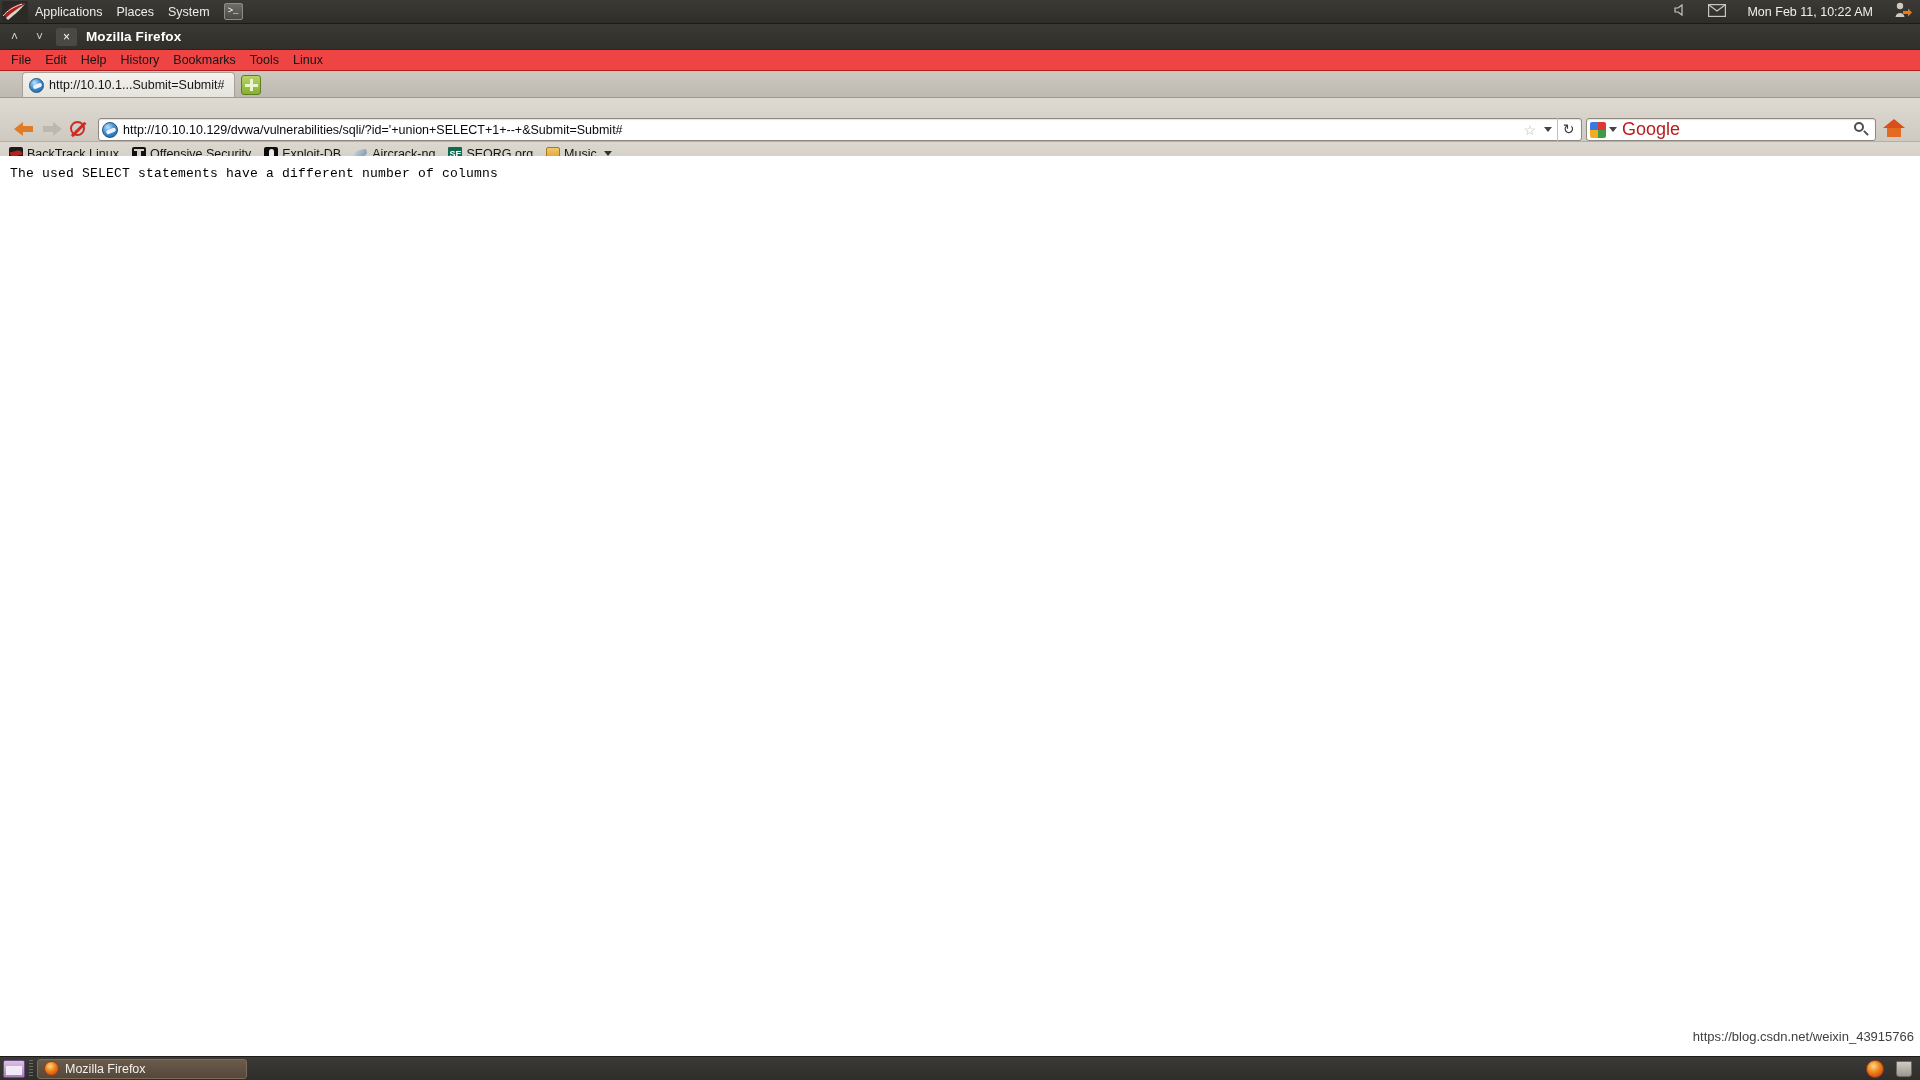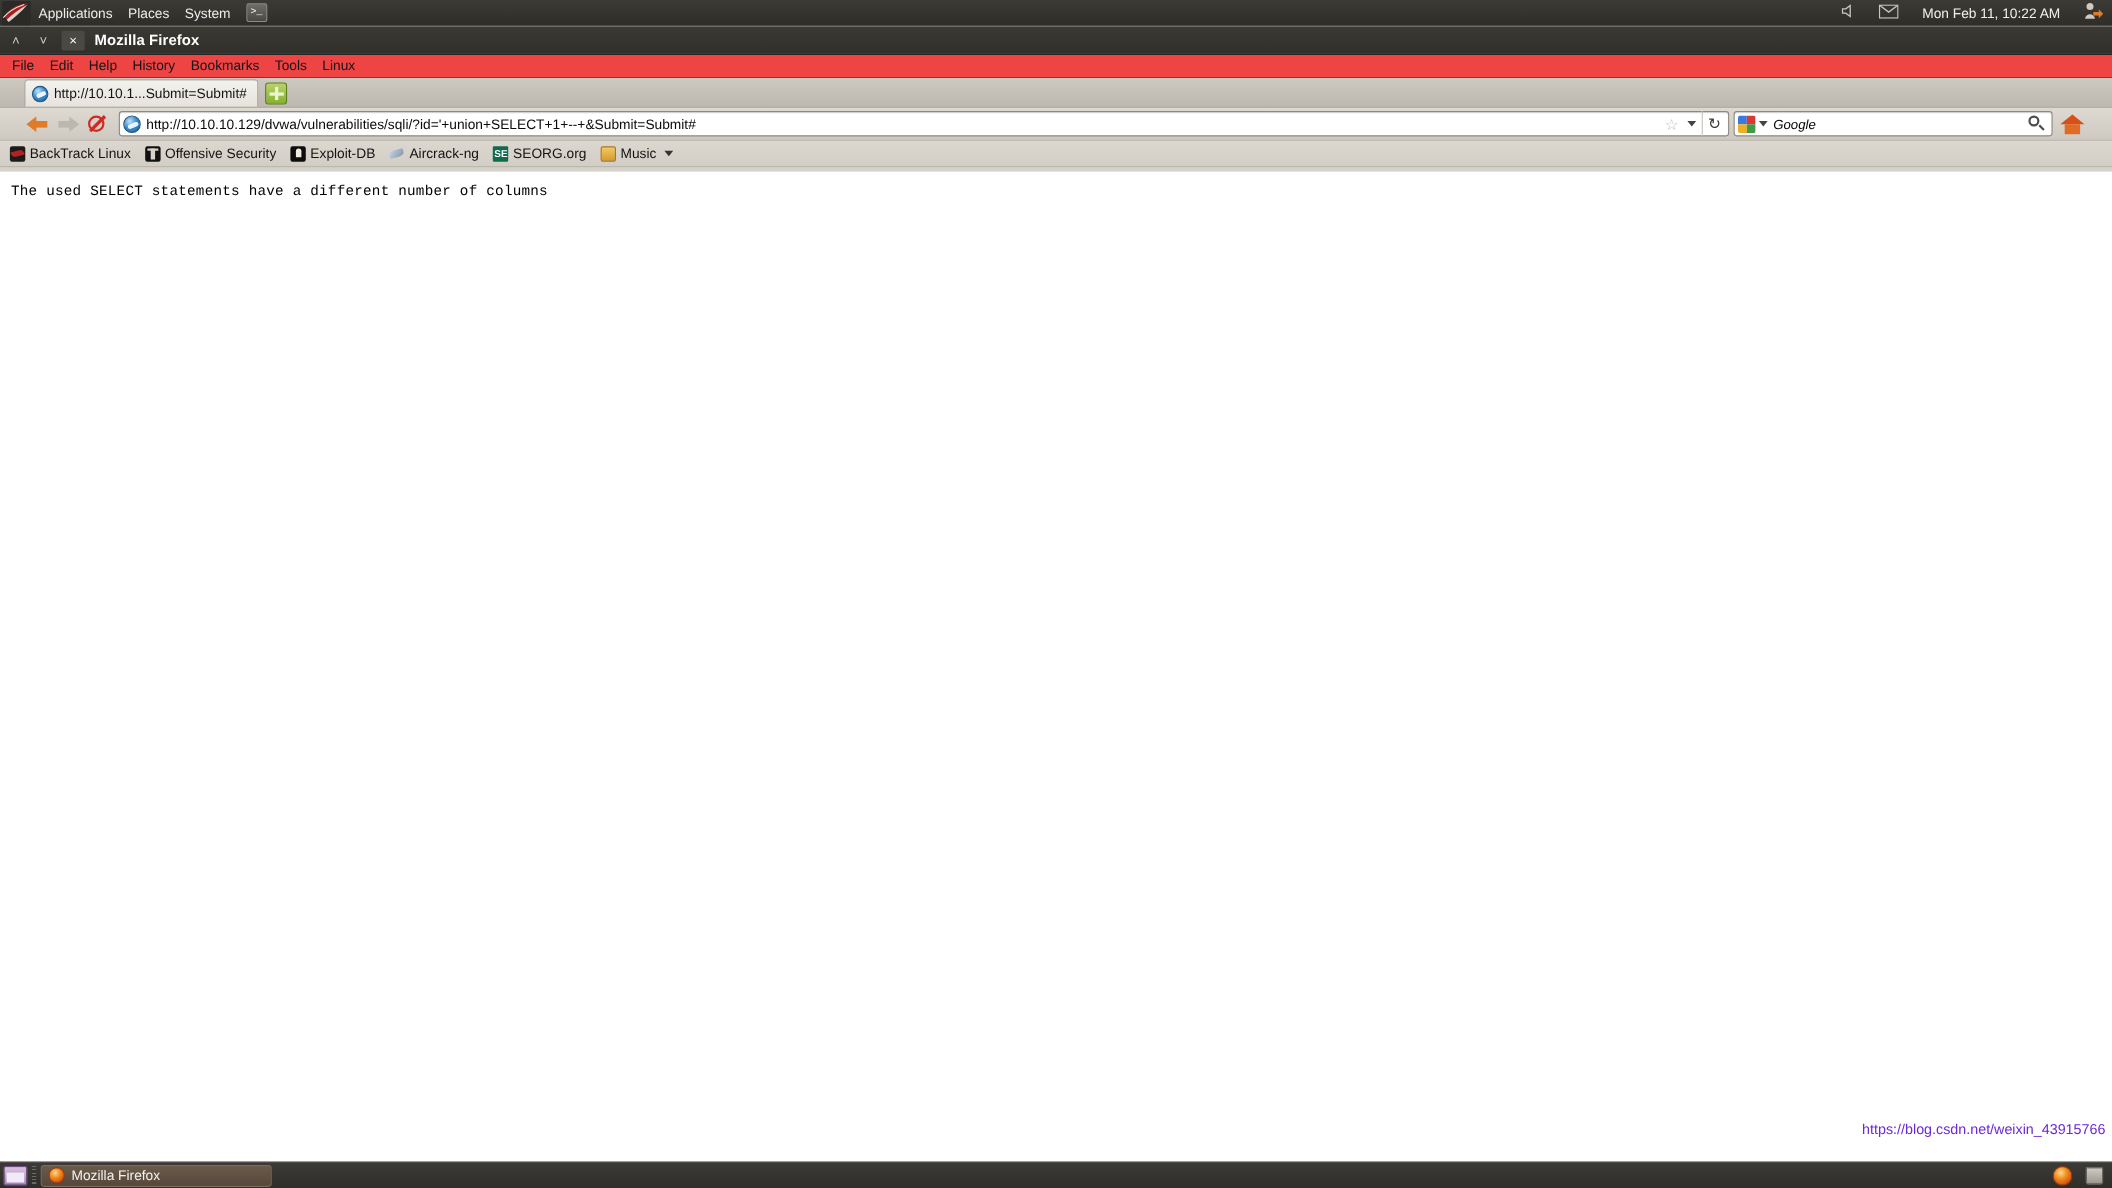--- a/index.html
+++ b/index.html
@@ -113,22 +113,22 @@
     position: relative;
   }
   #tab-new::before, #tab-new::after {
     content:""; position:absolute; background:#e9f5cf;
   }
   #tab-new::before { left:8px; top:3px; width:3px; height:12px; }
   #tab-new::after  { left:3px; top:8px; width:13px; height:3px; }
 
   
   #navbar {
-    height: 30px; background: linear-gradient(to bottom,#ded9d1,#cec9c1);
-    display: flex; align-items: center; padding: 0 22px;
+    height: 44px; background: linear-gradient(to bottom,#ded9d1,#cec9c1);
+    display: flex; align-items: flex-end; padding: 0 12px;
     border-bottom: 1px solid #b4b0a8;
   }
   .nav-arrow { width: 26px; height: 24px; position: relative; }
   .arrow-shape {
     position:absolute; top:5px; width:0; height:0;
   }
   #btn-back .arrow-shape {
     left:2px; border-top:7px solid transparent; border-bottom:7px solid transparent;
     border-right:9px solid #e07b28;
   }
@@ -200,21 +200,21 @@
   #search-engine-icon .g1{position:absolute;left:0;top:0;width:8px;height:8px;background:#3a79df;}
   #search-engine-icon .g2{position:absolute;right:0;top:0;width:8px;height:8px;background:#da3a33;}
   #search-engine-icon .g3{position:absolute;left:0;bottom:0;width:8px;height:8px;background:#f2ae22;}
   #search-engine-icon .g4{position:absolute;right:0;bottom:0;width:8px;height:8px;background:#3e9b48;}
   #search-dropdown {
     width: 0; height: 0; margin: 0 5px 0 3px;
     border-left: 4px solid transparent; border-right: 4px solid transparent;
     border-top: 5px solid #444;
   }
   #search-placeholder {
-    flex: 1 1 auto; font-size: 12px; color: #000000; font-style: italic;
+    flex: 1 1 auto; font-size: 18px; color: #b91c1c;
   }
   #search-go {
     width: 17px; height: 17px; position: relative; margin-right: 2px;
   }
   #search-go .mag-c {
     position:absolute; left:1px; top:1px; width:10px; height:10px;
     border: 2px solid #4d4d4d; border-radius: 50%;
   }
   #search-go .mag-h {
     position:absolute; left:10px; top:11px; width:6px; height:2px;
@@ -291,22 +291,22 @@
   }
   #page-text {
     font-family: "Liberation Mono", "DejaVu Sans Mono", monospace;
     font-size: 13px; color: #000000;
     padding: 10px 0 0 10px; white-space: pre;
     letter-spacing: .2px;
   }
 
   
   #watermark {
-    position: absolute; right: 6px; bottom: 22px;
-    font-size: 13px; color: #6d28d9; white-space: nowrap;
+    position: absolute; right: 6px; bottom: 12px;
+    font-size: 13px; color: #404040; white-space: nowrap;
     font-family: "Liberation Sans", sans-serif;
   }
 
   
   #taskbar {
     position: absolute; left: 0; bottom: 0;
     width: 1920px; height: 24px;
     background: linear-gradient(to bottom,#3b3a36,#2e2d29);
     border-top: 1px solid #1c1b18;
     display: flex; align-items: center;

